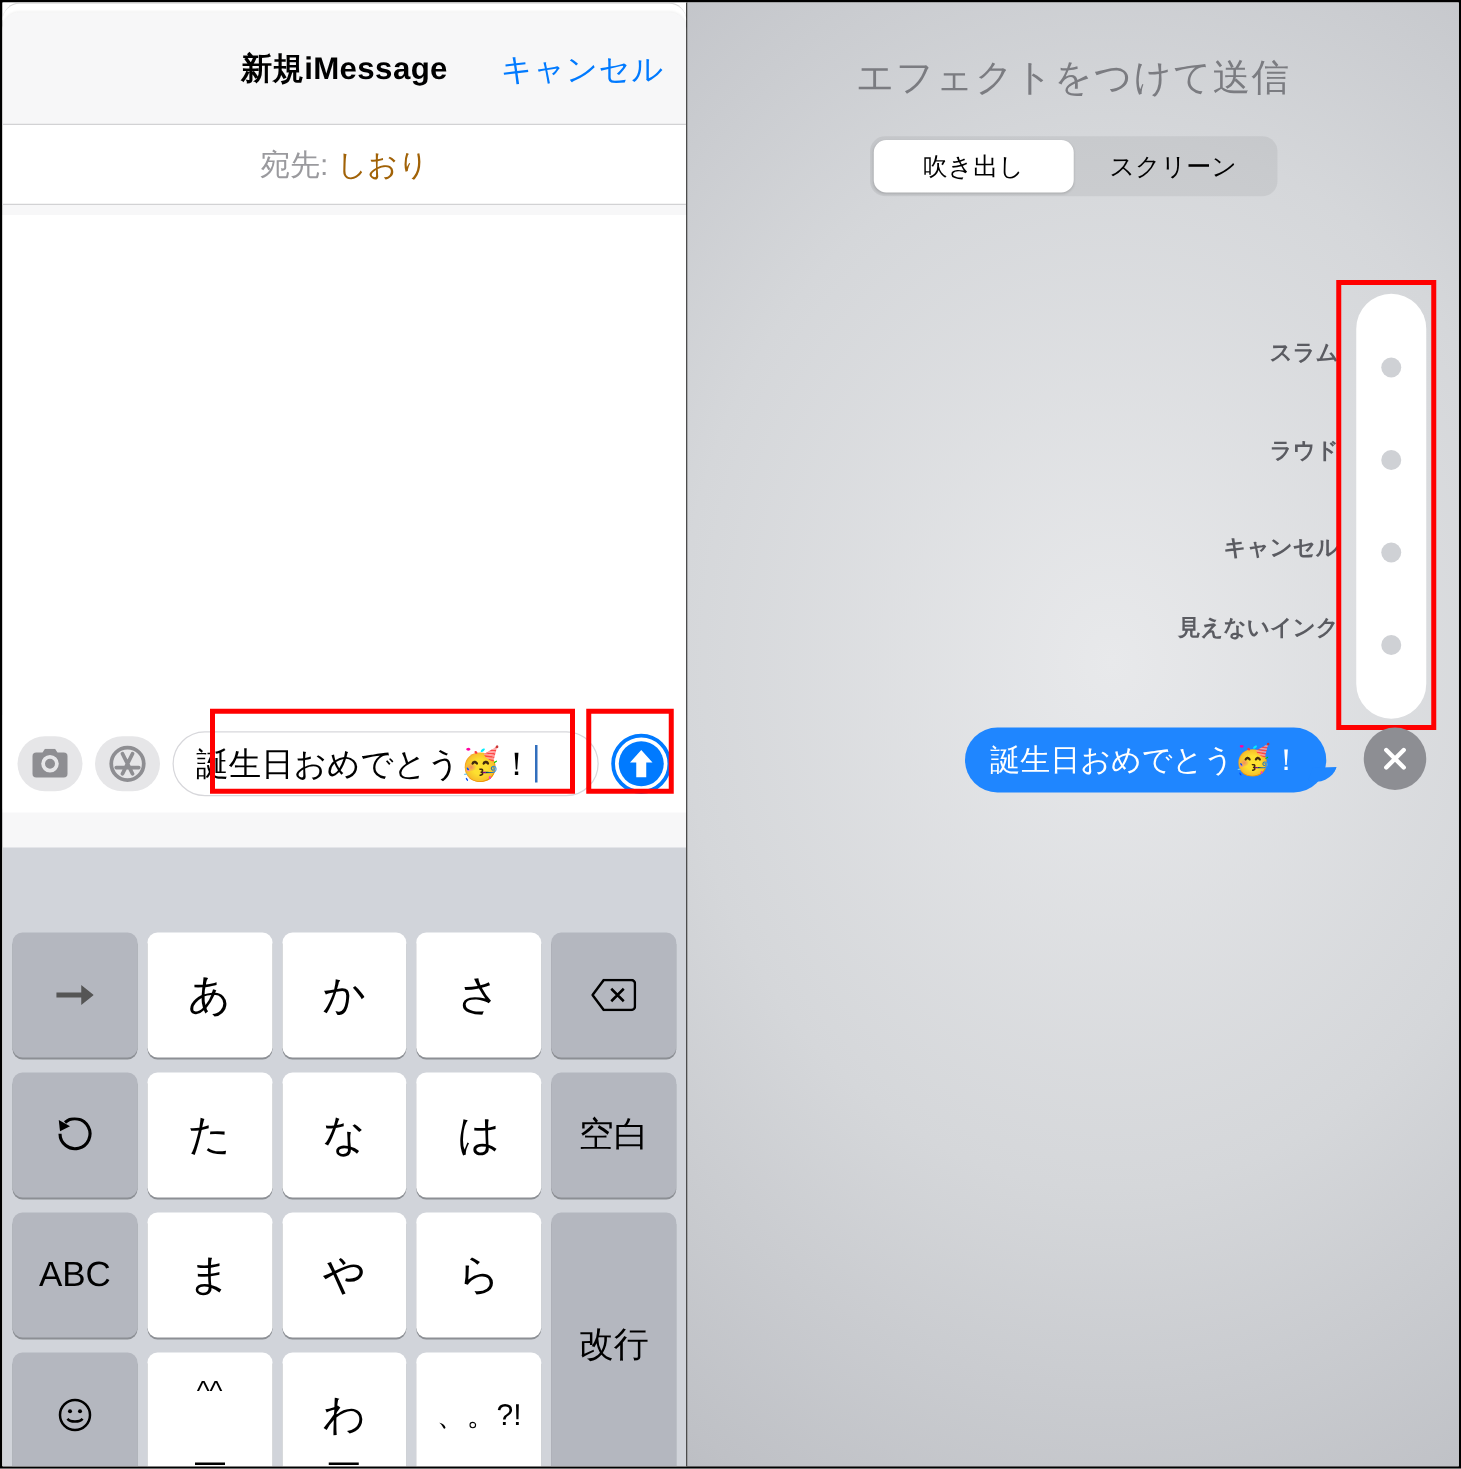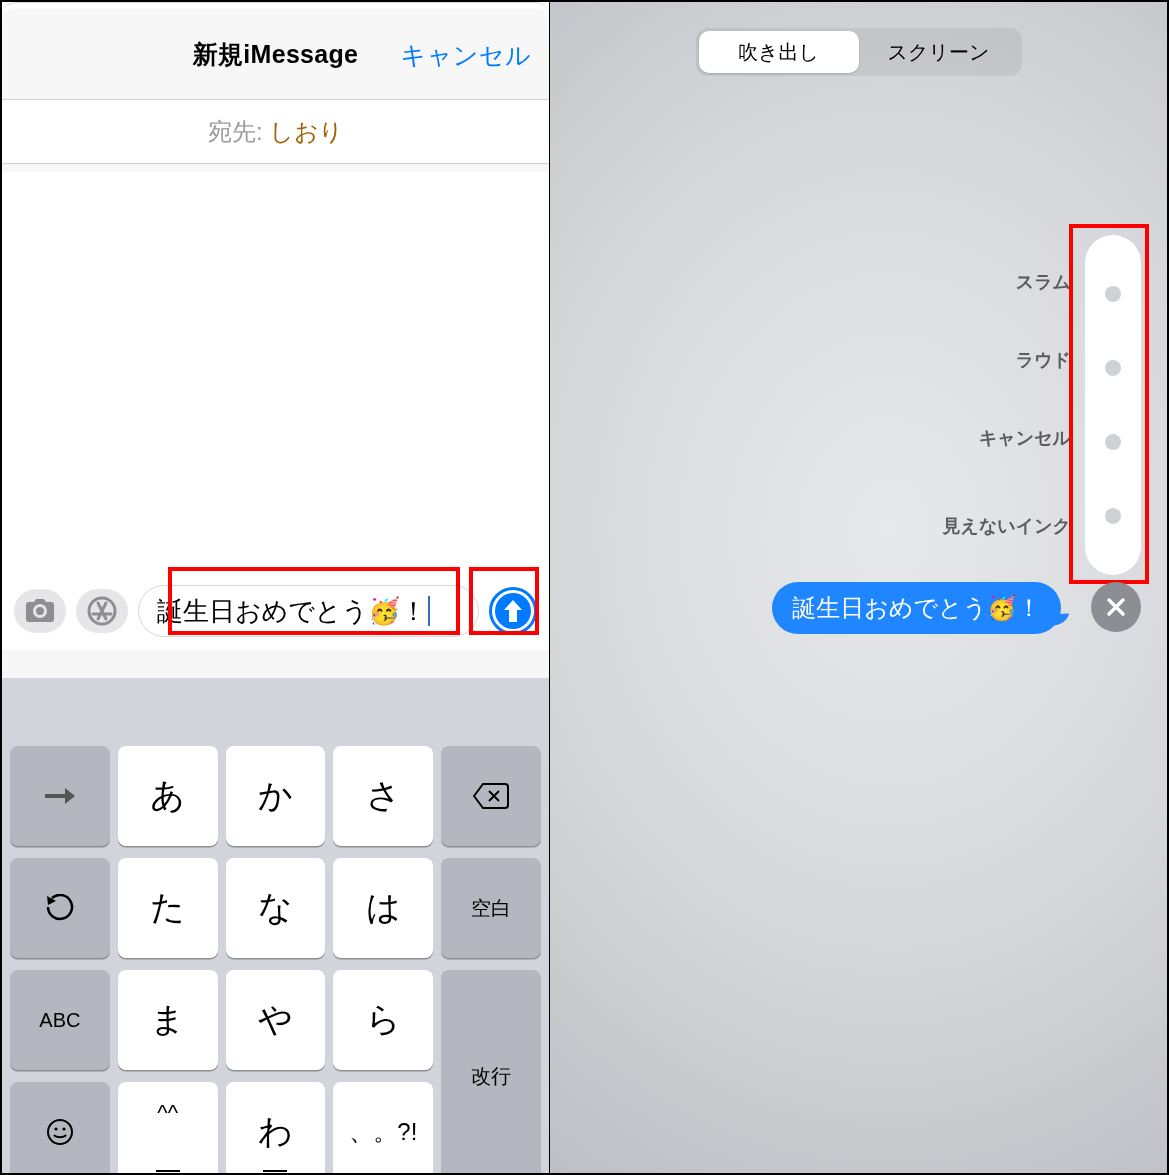--- a/index.html
+++ b/index.html
@@ -33,36 +33,36 @@
 .hl { position:absolute; border:4px solid #ff0000; }
 .hl.a { left:166px; top:557px; width:292px; height:68px; }
 .hl.b { left:467px; top:557px; width:70px; height:68px; }
 
 
 .kbd { position:absolute; left:0; right:0; bottom:0; height:495px; background:#d1d4da; padding-top:60px; }
 .kbd .rows { padding:8px; }
 .krow { display:flex; gap:8px; margin-bottom:12px; }
 .key { background:#fff; height:100px; border-radius:8px; box-shadow:0 1.5px 0 #8c8f94; display:flex; align-items:center; justify-content:center; font-size:34px; color:#000; flex:1; }
 .key.fn { background:#b4b7bf; font-size:22px; color:#000; }
-.key.small { font-size:20px; }
+.key.small { font-size:28px; }
 .key.kv { flex:2; }
 
 
 .r-title { text-align:center; padding-top:40px; font-size:30px; color:#7b7c81; font-weight:500; letter-spacing:1px;}
 .seg { margin:26px auto 0; width:326px; height:48px; background:rgba(0,0,0,.06); border-radius:12px; display:flex; padding:3px; }
 .seg .segbtn { flex:1; display:flex; align-items:center; justify-content:center; font-size:20px; color:#000; border-radius:10px; }
 .seg .segbtn.active { background:#fff; box-shadow:0 1px 2px rgba(0,0,0,.15); font-weight:500; }
 
 .effect-rail { position:absolute; right:26px; top:233px; width:56px; height:340px; background:#fff; border-radius:28px; display:flex; flex-direction:column; align-items:center; justify-content:space-around; padding:22px 0; }
 .dot { width:16px; height:16px; border-radius:8px; background:#cfd1d5; }
 .eff-label { position:absolute; right:96px; font-size:18px; color:#5a5b61; font-weight:600; }
 .eff-label.l0 { top:268px;margin-left:17px; }
 .eff-label.l1 { top:346px; }
 .eff-label.l2 { top:424px; }
-.eff-label.l3 { top:512px; }
+.eff-label.l3 { top:488px; }
 
 .hl.r { left:506px; right:auto; top:222px; width:80px; height:360px; }
 .pane.right .hl.r { left:auto; right:18px; }
 
 .bubble { position:absolute; right:106px; top:580px; height:52px; background:#1f86ff; color:#fff; border-radius:26px; padding:0 20px; display:flex; align-items:center; font-size:24px; }
 .bubble:after{ content:""; position:absolute; right:-6px; bottom:6px; width:18px; height:18px; background:#1f86ff; border-bottom-right-radius:18px; transform:rotate(20deg); clip-path: polygon(0 40%,100% 0,100% 100%,0 100%);}
 .close-btn { position:absolute; right:26px; top:580px; width:50px; height:50px; border-radius:25px; background:#8d8e93; display:flex; align-items:center; justify-content:center; color:#fff; }
 
 svg { display:block; }
 </style>
@@ -169,20 +169,21 @@
             <div style="flex:1"></div>
           </div>
         </div>
 
       </div>
 
     </div>
   </div>
 
   <div class="pane right">
+    <div class="r-title">エフェクトをつけて送信</div>
     <div class="seg">
       <div class="segbtn active">吹き出し</div>
       <div class="segbtn">スクリーン</div>
     </div>
 
     <div class="eff-label l0">スラム</div>
     <div class="eff-label l1">ラウド</div>
     <div class="eff-label l2">キャンセル</div>
     <div class="eff-label l3">見えないインク</div>
 

